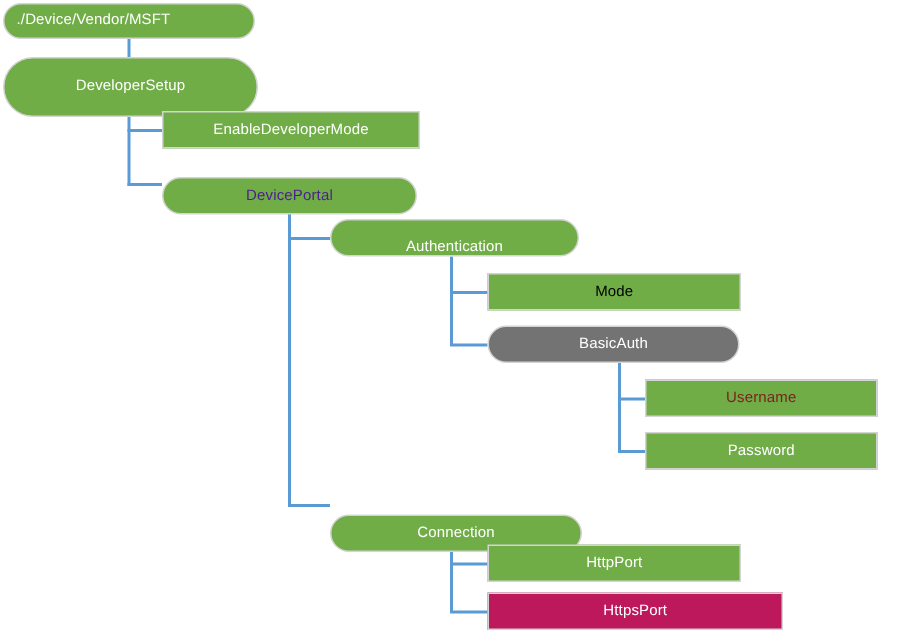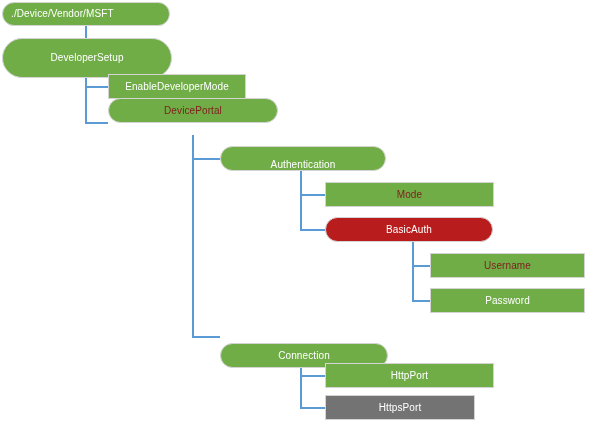--- a/index.html
+++ b/index.html
@@ -70,44 +70,44 @@
       <div class="conn h" style="left: 300px; top: 375px; width: 25px; background: rgb(91, 155, 213);"></div>
       <div class="conn h" style="left: 300px; top: 407px; width: 25px; background: rgb(91, 155, 213);"></div>
     </div>
   <div id="node-layer">
       <div class="node pill left-text" style="left: 2px; top: 2px; width: 168px; height: 24px; background: rgb(112, 173, 71); border-color: rgb(212, 212, 212); color: rgb(255, 255, 255);">
         <span>./Device/Vendor/MSFT</span>
       </div>
       <div class="node pill" style="left: 2px; top: 38px; width: 170px; height: 40px; background: rgb(112, 173, 71); border-color: rgb(212, 212, 212); color: rgb(255, 255, 255);">
         <span>DeveloperSetup</span>
       </div>
-      <div class="node rect" style="left: 108px; top: 74px; width: 138px; height: 25px; background: rgb(112, 173, 71); border-color: rgb(212, 212, 212); color: rgb(255, 255, 255);">
+      <div class="node rect" style="left: 108px; top: 74px; width: 172px; height: 25px; background: rgb(112, 173, 71); border-color: rgb(212, 212, 212); color: rgb(255, 255, 255);">
         <span>EnableDeveloperMode</span>
       </div>
-      <div class="node pill" style="left: 108px; top: 98px; width: 170px; height: 25px; background: rgb(112, 173, 71); border-color: rgb(212, 212, 212); color: #7f1d1d;">
+      <div class="node pill" style="left: 108px; top: 118px; width: 170px; height: 25px; background: rgb(112, 173, 71); border-color: rgb(212, 212, 212); color: #4c1d95;">
         <span>DevicePortal</span>
       </div>
       <div class="node pill" style="left: 220px; top: 146px; width: 166px; height: 25px; background: rgb(112, 173, 71); border-color: rgb(212, 212, 212); color: rgb(255, 255, 255); align-items: flex-end;">
         <span>Authentication</span>
       </div>
-      <div class="node rect" style="left: 325px; top: 182px; width: 169px; height: 25px; background: rgb(112, 173, 71); border-color: rgb(212, 212, 212); color: #7f1d1d;">
+      <div class="node rect" style="left: 325px; top: 182px; width: 169px; height: 25px; background: rgb(112, 173, 71); border-color: rgb(212, 212, 212); color: #000000;">
         <span>Mode</span>
       </div>
-      <div class="node pill" style="left: 325px; top: 217px; width: 168px; height: 25px; background: #b91c1c; border-color: rgb(212, 212, 212); color: rgb(255, 255, 255);">
+      <div class="node pill" style="left: 325px; top: 217px; width: 168px; height: 25px; background: #737373; border-color: rgb(212, 212, 212); color: rgb(255, 255, 255);">
         <span>BasicAuth</span>
       </div>
       <div class="node rect" style="left: 430px; top: 253px; width: 155px; height: 25px; background: rgb(112, 173, 71); border-color: rgb(212, 212, 212); color: #7f1d1d;">
         <span>Username</span>
       </div>
       <div class="node rect" style="left: 430px; top: 288px; width: 155px; height: 25px; background: rgb(112, 173, 71); border-color: rgb(212, 212, 212); color: rgb(255, 255, 255); text-align: right;">
         <span>Password</span>
       </div>
       <div class="node pill" style="left: 220px; top: 324px; width: 168px; height: 25px; background: rgb(112, 173, 71); border-color: rgb(212, 212, 212); color: rgb(255, 255, 255); margin-top: 19px;">
         <span>Connection</span>
       </div>
       <div class="node rect" style="left: 325px; top: 363px; width: 169px; height: 25px; background: rgb(112, 173, 71); border-color: rgb(212, 212, 212); color: rgb(255, 255, 255); justify-content: center;">
         <span>HttpPort</span>
       </div>
-      <div class="node rect" style="left: 325px; top: 395px; width: 150px; height: 25px; background: #737373; border-color: rgb(212, 212, 212); color: rgb(255, 255, 255);">
+      <div class="node rect" style="left: 325px; top: 395px; width: 197px; height: 25px; background: #be185d; border-color: rgb(212, 212, 212); color: rgb(255, 255, 255);">
         <span>HttpsPort</span>
       </div>
     </div>
 </div>
 
 </body></html>

